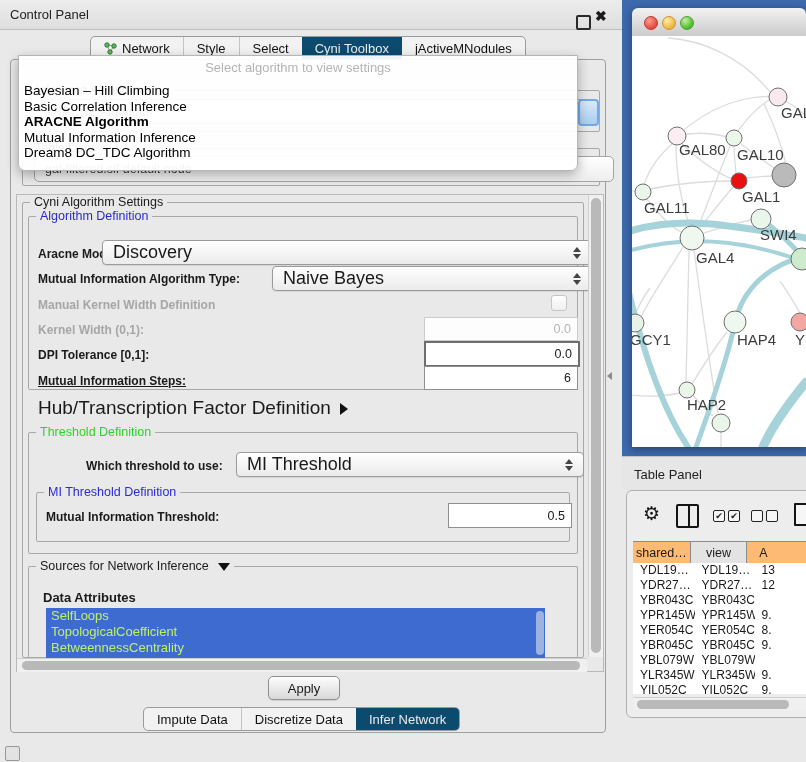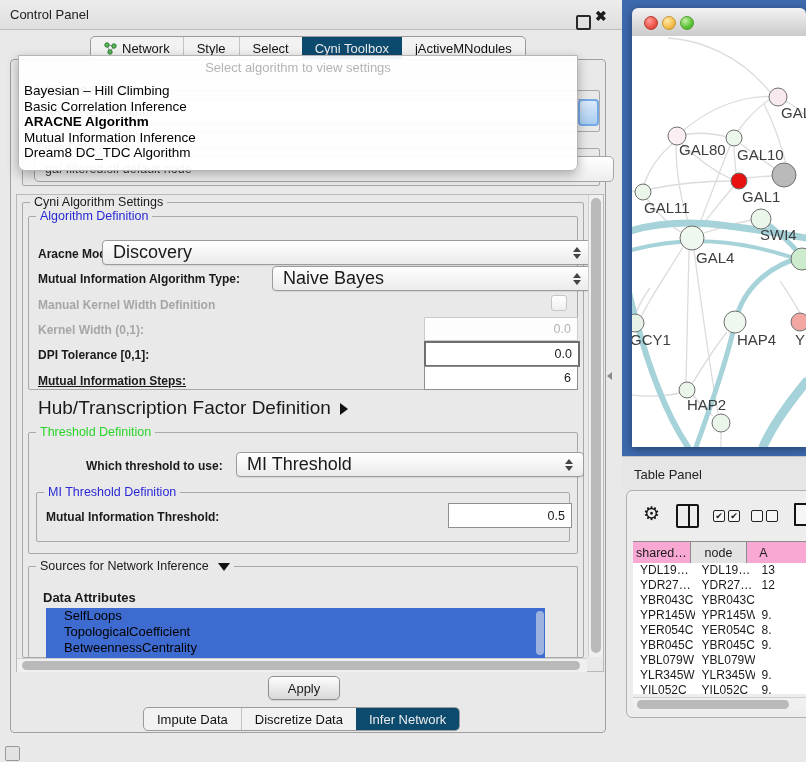--- a/index.html
+++ b/index.html
@@ -63,21 +63,21 @@
   .focus-frag{position:absolute;left:578px;top:99px;width:17px;height:23px;border:2px solid #74a9e6;border-radius:4px;
               background:linear-gradient(#d9e9fa,#a9cdf0);z-index:2;}
 
   
   .sb-track-v{background:#f0f0f0;border-left:1px solid #cfcfcf;}
   .sb-thumb{background:#b9b9b9;border-radius:5px;}
   .sb-track-h{background:#f0f0f0;border-top:1px solid #cfcfcf;}
 
   
   .srclist{position:absolute;background:#3d6bd0;overflow:hidden;}
-  .src-item{color:#000000;font-size:13px;line-height:16px;padding-left:18px;white-space:nowrap;}
+  .src-item{color:#bef264;font-size:13px;line-height:16px;padding-left:5px;white-space:nowrap;}
 
   .btn{position:absolute;display:flex;align-items:center;justify-content:center;border:1px solid #8f8f8f;
        border-radius:5px;background:linear-gradient(#fdfdfd,#d8d8d8);font-size:13px;box-shadow:0 1px 1px rgba(0,0,0,0.12);}
 
   
   .netpanel{left:622px;top:0;width:184px;height:456px;background:#3d69ad;}
   .macwin{position:absolute;left:10px;top:8px;width:174px;height:439px;border-radius:6px 6px 0 0;overflow:hidden;
           box-shadow:0 2px 8px rgba(0,0,0,0.4);}
   .mactitle{height:28px;background:linear-gradient(#f2f2f2,#cbcbcb);border-bottom:1px solid #9a9a9a;position:relative;}
   .light{position:absolute;top:8px;width:12px;height:12px;border-radius:50%;}
@@ -92,21 +92,21 @@
   .tp-label{left:622px;top:456px;width:184px;height:34px;background:#e6e6e6;border-top:1px solid #c4c4c4;}
   .tp-label span{position:absolute;left:12px;top:10px;font-size:13px;color:#222;}
   .tablebox{left:626px;top:490px;width:200px;height:228px;border:1px solid #b0b0b0;border-radius:6px;background:#ededed;overflow:hidden;}
   .ticon{position:absolute;color:#141414;}
   .col-icon{width:19px;height:20px;border:2.5px solid #141414;border-radius:2px;position:absolute;}
   .col-icon:after{content:"";position:absolute;left:50%;top:0;bottom:0;width:2.5px;background:#141414;}
   .cb{position:absolute;width:10px;height:10px;border:1.5px solid #222;border-radius:2px;font-size:9px;line-height:10px;text-align:center;color:#222;background:#f6f6f6;}
   .page-icon{position:absolute;width:15px;height:19px;border:2px solid #141414;border-radius:1px;background:#f6f6f6;}
   .thead{position:absolute;display:flex;height:22px;border-top:1px solid #8c8c8c;border-bottom:1px solid #6e6e6e;font-size:12.5px;}
   .th{display:flex;align-items:center;justify-content:center;border-right:1px solid #8c8c8c;background:#e3e3e3;overflow:hidden;white-space:nowrap;}
-  .th.hl{background:#f9a8d4;}
+  .th.hl{background:#fdba74;}
   .tbody{position:absolute;background:#fff;overflow:hidden;}
   .trow{display:flex;height:15px;font-size:12px;}
   .td{overflow:hidden;white-space:nowrap;padding-left:7px;box-sizing:border-box;}
 
   .corner-sq{left:5px;top:746px;width:15px;height:15px;border:1px solid #999;background:#e2e2e2;border-radius:2px;}
   .divider-arrow{left:607px;top:372px;width:0;height:0;border-top:4px solid transparent;border-bottom:4px solid transparent;border-right:5px solid #8a8a8a;}
 </style>
 </head>
 <body>
 
@@ -358,21 +358,21 @@
   <span class="ticon" style="left:16px;top:11px;font-size:19px;font-family:'DejaVu Sans',sans-serif;">⚙</span>
   <span class="col-icon" style="left:49px;top:13px;"></span>
   <span class="cb" style="left:86px;top:19px;">✔</span>
   <span class="cb" style="left:101px;top:19px;">✔</span>
   <span class="cb" style="left:124px;top:19px;"></span>
   <span class="cb" style="left:139px;top:19px;"></span>
   <span class="page-icon" style="left:167px;top:12px;"></span>
 
   <div class="thead" style="left:6px;top:50px;width:200px;">
       <div class="th hl" style="width: 78px;">shared…</div>
-      <div class="th" style="width: 76px;">node</div>
+      <div class="th" style="width: 76px;">view</div>
       <div class="th hl" style="width: 100px; justify-content: flex-start; padding-left: 12px;">A</div>
     </div>
   <div class="tbody" style="left:6px;top:72px;width:200px;height:131px;">
       <div class="trow">
         <div class="td" style="width: 78px;">YDL19…</div>
         <div class="td" style="width: 76px;">YDL19…</div>
         <div class="td" style="width: 100px;">13</div>
       </div>
       <div class="trow">
         <div class="td" style="width: 78px;">YDR27…</div>

